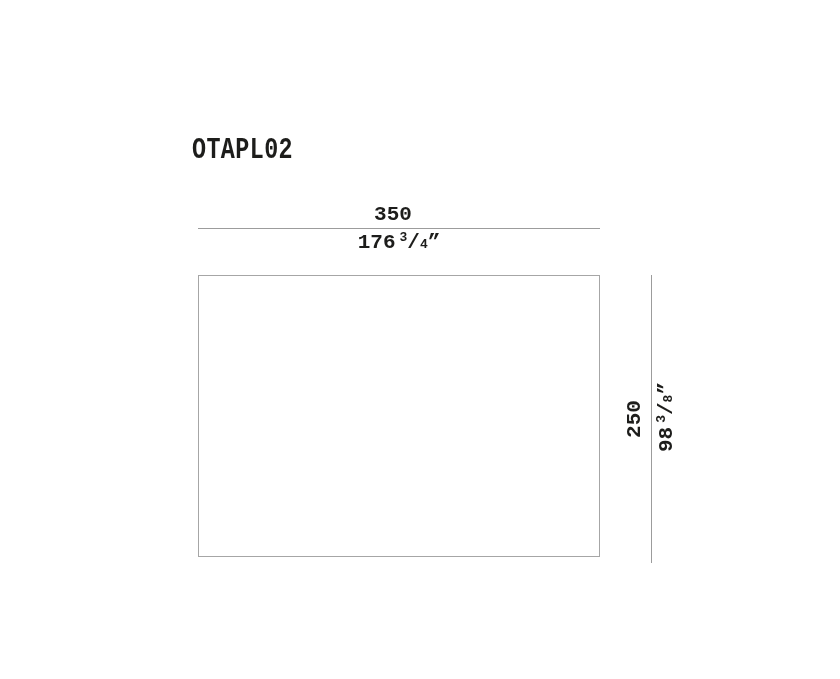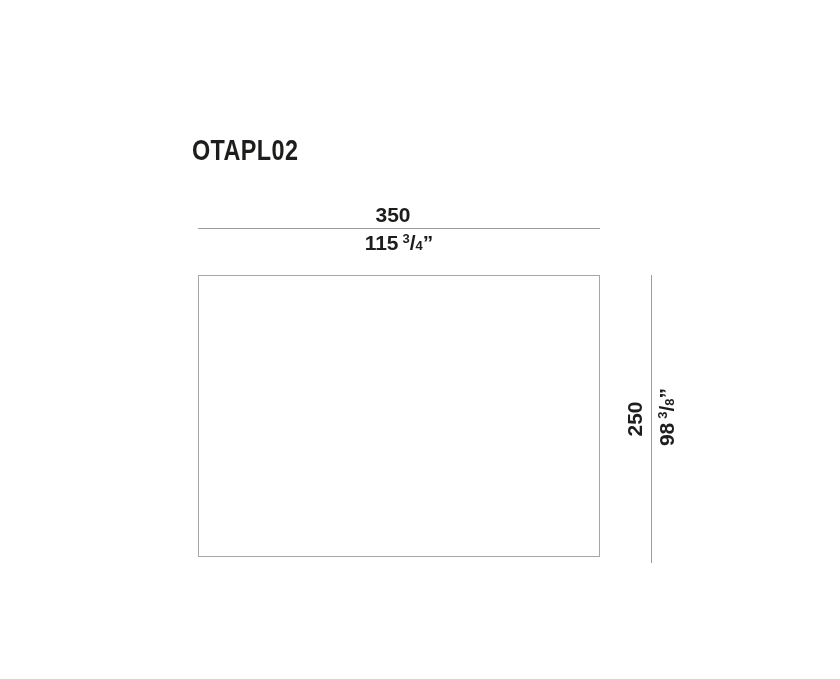--- a/index.html
+++ b/index.html
@@ -8,21 +8,21 @@
     --text-color: #1d1d1b;
     --bg-color: #ffffff;
   }
   * { margin: 0; padding: 0; box-sizing: border-box; }
   html, body { background: var(--bg-color); }
   .canvas {
     position: relative;
     width: 784px;
     height: 679px;
     background: var(--bg-color);
-    font-family: Liberation Sans, sans-serif;
+    font-family: Liberation Mono, monospace;
     color: var(--text-color);
     overflow: hidden;
   }
 
   
   .product-code {
     position: absolute;
     left: 192px;
     top: 135px;
     font-size: 30px;
@@ -116,21 +116,21 @@
 <div class="canvas">
 
   <div class="product-code">
     <span class="condensed">OTAPL02</span>
   </div>
 
   <div class="metric-w">350</div>
 
   <div class="hline"></div>
 
-  <div class="imperial-w"><span>115</span><span class="fr-num">3</span><span class="fr-slash">/</span><span class="fr-den">4</span><span class="unit">”</span></div>
+  <div class="imperial-w"><span>176</span><span class="fr-num">3</span><span class="fr-slash">/</span><span class="fr-den">4</span><span class="unit">”</span></div>
 
   <div class="rect"></div>
 
   <div class="vline"></div>
 
   <div class="vlabel metric-h">250</div>
 
   <div class="vlabel imperial-h"><span>98</span><span class="fr-num">3</span><span class="fr-slash">/</span><span class="fr-den">8</span><span class="unit">”</span></div>
 
 </div>

